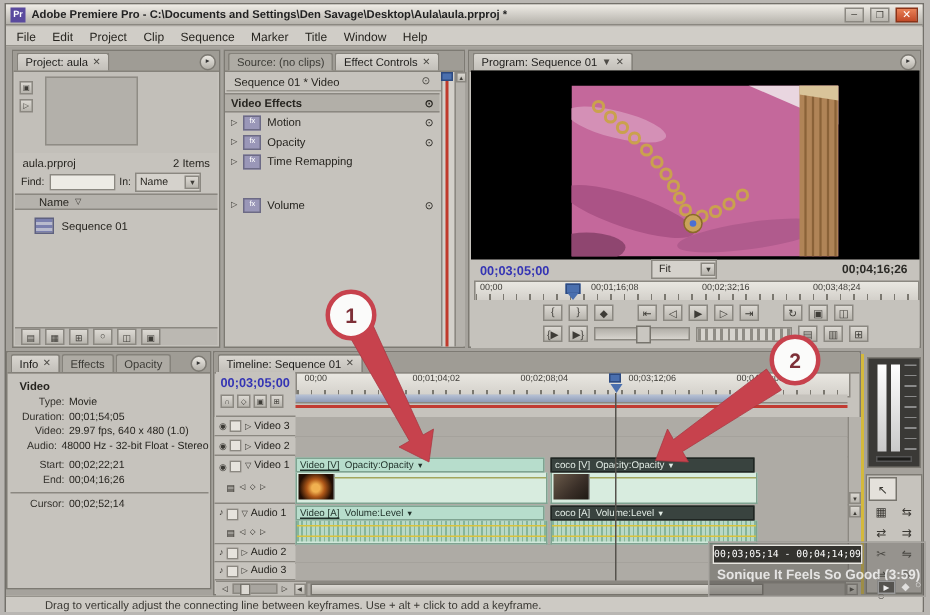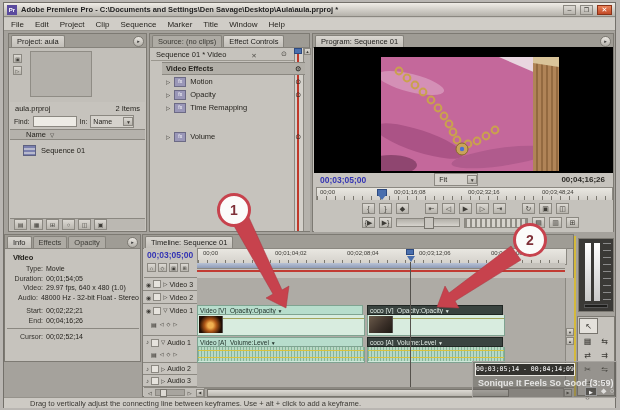--- a/index.html
+++ b/index.html
@@ -4,21 +4,21 @@
 <style>
   html,body{margin:0;padding:0;background:#888;}
   .screen{position:relative;width:620px;height:410px;background:#b9b6b2;overflow:hidden;
           font-family:"Liberation Sans",sans-serif;color:#26241f;}
   .a{position:absolute;box-sizing:border-box;}
   .panel{position:absolute;background:#c6c3bd;border:1px solid #7d7a73;box-sizing:border-box;}
   .tabstrip{position:absolute;left:0;top:0;right:0;height:13px;background:#9f9c95;border-bottom:1px solid #85827b;
             display:flex;align-items:flex-end;padding:0 2px;gap:1px;}
   .tab{height:12px;line-height:11px;padding:0 5px;font-size:7.5px;background:linear-gradient(#d9d6d0,#c2bfb9);
        border:1px solid #85827b;border-bottom:none;border-radius:2px 2px 0 0;color:#1d1c1a;
-       display:flex;gap:3px;align-items:center;white-space:nowrap;box-sizing:border-box;flex-direction:column;}
+       display:flex;gap:3px;align-items:center;white-space:nowrap;box-sizing:border-box;}
   .tab .x{font-size:6.5px;color:#4e4c47;}
   .tab.off{background:#aeaba4;color:#3c3b36;}
   .pm{position:absolute;width:9px;height:9px;border-radius:50%;background:linear-gradient(#ece9e3,#b2afa8);
       border:1px solid #7d7a73;font-size:5px;line-height:8px;text-align:center;color:#333;}
   .tc{color:#3434b4;font-weight:bold;font-size:8.5px;letter-spacing:0;}
   .btn{display:flex;align-items:center;justify-content:center;background:linear-gradient(#dcd9d3,#b8b5ae);
        border:1px solid #8b8881;color:#3e3c37;box-sizing:border-box;}
   .ruler{position:absolute;background:linear-gradient(#e9e7e1,#d3d0ca);border:1px solid #8b8881;}
   .ticks{position:absolute;left:0;right:0;bottom:0;height:4px;
          background:repeating-linear-gradient(90deg,#7b7870 0 1px,transparent 1px 9px);}
@@ -40,21 +40,21 @@
   .tool{width:17px;height:14px;display:flex;align-items:center;justify-content:center;font-size:8px;color:#3a3833;}
   .glyphbtn{font-size:7px;width:13px;height:11px;}
   .callout{position:absolute;width:28px;height:28px;border-radius:50%;background:#fbfbfa;border:3px solid #c7424d;
            display:flex;align-items:center;justify-content:center;font-size:14px;font-weight:bold;color:#7e3038;z-index:51;}
   .line{position:absolute;background:#8b8881;}
   .fld{display:flex;font-size:7px;line-height:9.5px;}
   .fld .l{width:36px;text-align:right;margin-right:3px;color:#33312c;}
   .fxbadge{width:10px;height:8px;background:#9a97b8;border:1px solid #6c6a85;font-size:5px;line-height:7px;
            text-align:center;color:#fff;}
   .fxrow{position:absolute;left:0;width:143px;height:13px;display:flex;align-items:center;gap:4px;
-         padding-left:4px;font-size:7.5px;box-sizing:border-box;margin-left:12px;}
+         padding-left:4px;font-size:7.5px;box-sizing:border-box;}
   .sechdr{background:#b2afa8;border-top:1px solid #8b8881;border-bottom:1px solid #8b8881;font-weight:bold;}
   .circicon{position:absolute;font-size:7px;color:#4a4843;}
 </style>
 </head>
 <body>
 
 <div class="screen">
 
   <div class="a" style="left:3px;top:2px;width:613px;height:406px;background:#c6c3bd;border:1px solid #73706a;">
 
@@ -277,21 +277,21 @@
           <div style="position:absolute;left:27px;top:-2px;width:8px;height:10px;background:#c9c6c0;border:1px solid #77746d;"></div>
         </div>
         <div style="width:62px;height:8px;border:1px solid #8b8881;background:repeating-linear-gradient(90deg,#8f8c85 0 2px,#d6d3cd 2px 5px);"></div>
         <div class="btn glyphbtn">▤</div>
         <div class="btn glyphbtn">▥</div>
         <div class="btn glyphbtn">⊞</div>
       </div>
     </div>
   </div>
 
-  <div class="panel" style="left:4px;top:234px;width:137px;height:128px;">
+  <div class="panel" style="left:4px;top:234px;width:137px;height:159px;">
     <div class="tabstrip">
       <div class="tab">
         <span>Info</span>
         <span class="x">✕</span>
       </div>
       <div class="tab off">
         <span>Effects</span>
       </div>
       <div class="tab off">
         <span>Opacity</span>

